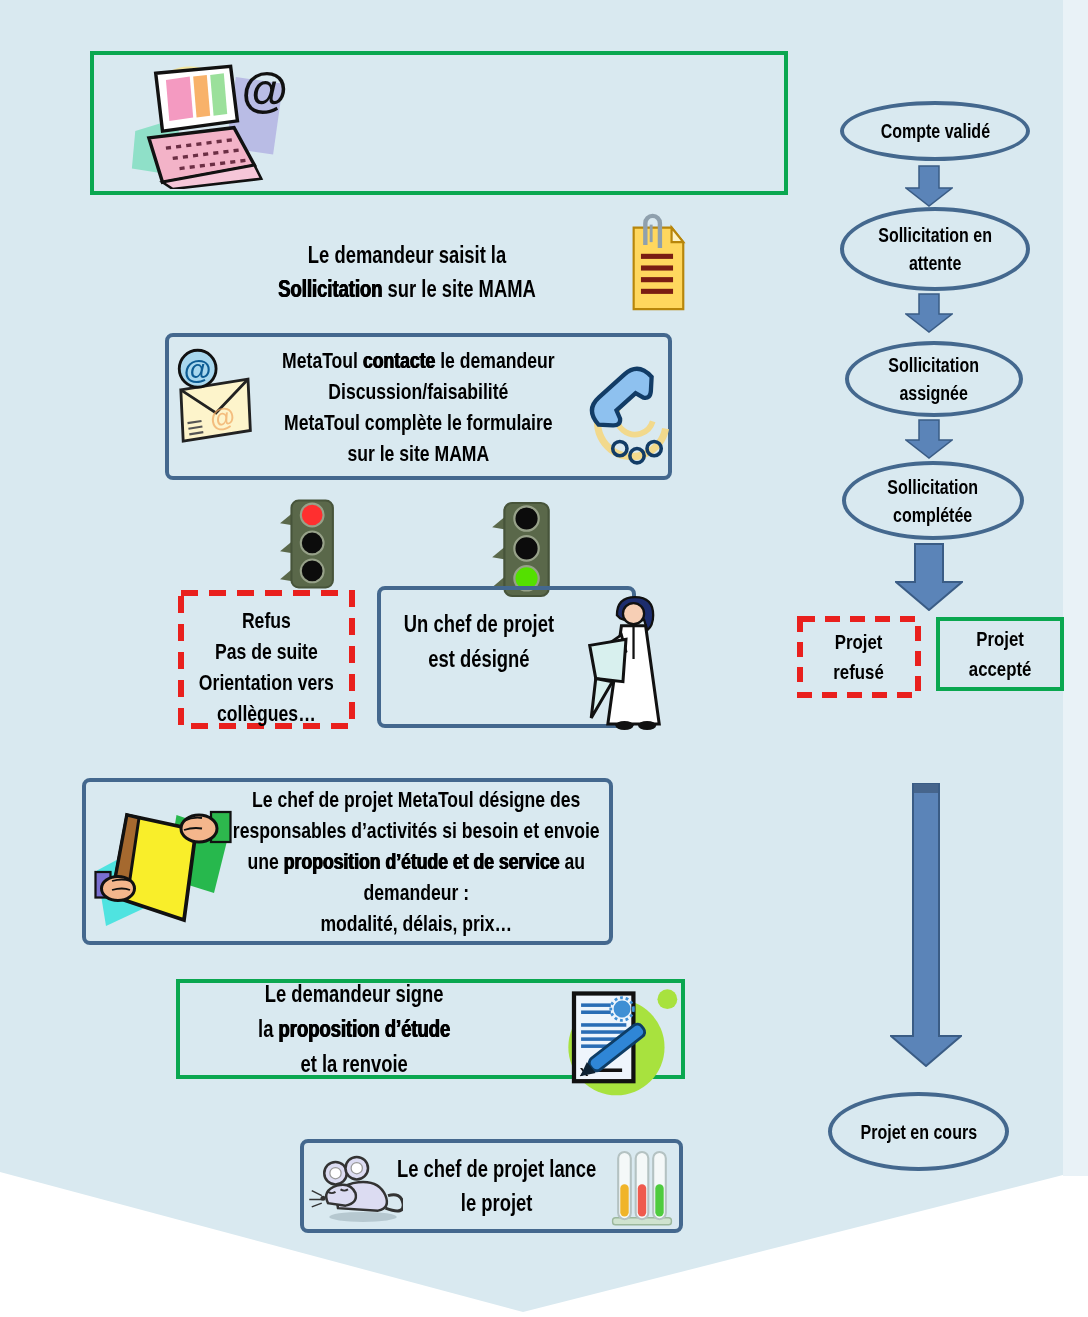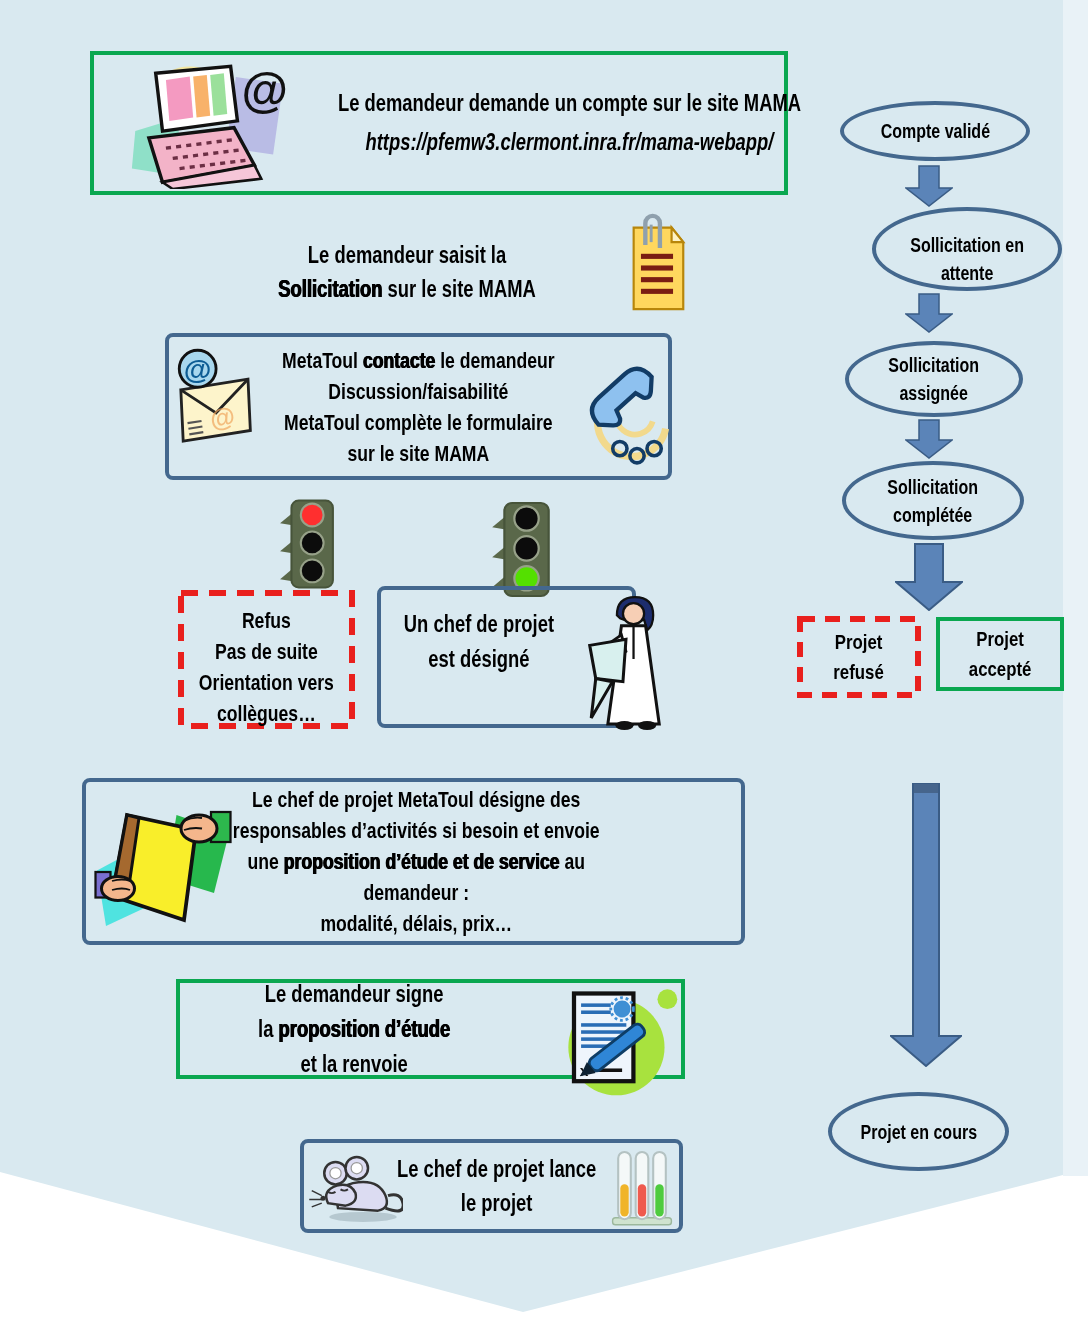--- a/index.html
+++ b/index.html
@@ -45,26 +45,20 @@
       <polygon points="2,40 28,32 26,66 0,62" fill="#8fe0c8"></polygon>
       <polygon points="14,6 58,2 62,34 18,40" fill="#fff" stroke="#111" stroke-width="2"></polygon>
       <polygon points="20,10 34,8 36,32 22,34" fill="#f49ac1"></polygon>
       <polygon points="36,8 44,7 46,31 38,32" fill="#f8b26a"></polygon>
       <polygon points="46,7 54,6 56,30 48,31" fill="#9be09b"></polygon>
       <polygon points="10,44 60,38 72,60 18,70" fill="#f3b3c8" stroke="#111" stroke-width="2"></polygon>
       <path d="M20,50 L60,45 M24,56 L64,51 M28,62 L68,57" stroke="#6b2e44" stroke-width="2" stroke-dasharray="3 3" fill="none"></path>
       <polygon points="18,70 72,60 76,68 24,74" fill="#f6c6d8" stroke="#111" stroke-width="1.5"></polygon>
       <text x="78" y="26" font-size="28" font-weight="bold" fill="#111" text-anchor="middle">@</text>
     </svg>
-    <div class="tw b1t" style="left:262px;right:2px;top:0;bottom:0;">
-      <div class="txt">
-        <div class="l">Le demandeur demande un compte sur le site MAMA</div>
-        <div class="l url">https://pfemw3.clermont.inra.fr/mama-webapp/</div>
-      </div>
-    </div>
   </div>
 
   <div class="tw s2" style="left:227px;top:228px;width:360px;height:72px;margin-top:8px;">
     <div class="txt">
       <div class="l">Le demandeur saisit la</div>
       <div class="l"><span class="xb">Sollicitation</span><span> sur le site MAMA</span></div>
     </div>
   </div>
   <svg class="abs" style="left:622px;top:210px;" width="70" height="108" viewBox="0 0 48 74">
     <path d="M8,12 h26 l8,10 v46 h-34 z" fill="#ffd75e" stroke="#b8860b" stroke-width="1.5"></path>
@@ -154,21 +148,21 @@
     <circle cx="33" cy="13" r="7" fill="#f7cfb5" stroke="#111" stroke-width="1.5"></circle>
     <path d="M25,21 h16 l9,65 h-34 z" fill="#fff" stroke="#111" stroke-width="2"></path>
     <path d="M33,21 v22" stroke="#111" stroke-width="1.5"></path>
     <path d="M25,27 l-13,9 5,9 11,-7 z" fill="#fff" stroke="#111" stroke-width="1.8"></path>
     <polygon points="4,34 28,30 26,58 8,56" fill="#d8f0ee" stroke="#111" stroke-width="2"></polygon>
     <polygon points="8,56 19,58 5,82" fill="#d8f0ee" stroke="#111" stroke-width="2"></polygon>
     <ellipse cx="27" cy="87" rx="6" ry="3" fill="#111"></ellipse>
     <ellipse cx="42" cy="87" rx="6" ry="3" fill="#111"></ellipse>
   </svg>
 
-  <div class="box bblue big" style="left:82px;top:778px;width:663px;height:167px;">
+  <div class="box bblue big" style="left:82px;top:778px;width:531px;height:167px;">
     <svg class="abs" style="left:8px;top:6px;" width="150" height="150" viewBox="0 0 100 100">
       <polygon points="2,55 30,40 38,78 8,92" fill="#4fe3e0"></polygon>
       <polygon points="55,18 90,30 80,70 48,60" fill="#27b84d"></polygon>
       <polygon points="22,18 68,28 60,88 12,72" fill="#f9ee2a" stroke="#111" stroke-width="2.5"></polygon>
       <polygon points="22,18 30,20 22,74 12,72" fill="#a5692f" stroke="#111" stroke-width="2"></polygon>
       <rect x="78" y="16" width="13" height="20" fill="#2db84d" stroke="#111" stroke-width="1.5"></rect>
       <ellipse cx="70" cy="27" rx="12" ry="9" fill="#f4b68c" stroke="#111" stroke-width="2"></ellipse>
       <path d="M60,22 q6,-3 12,-2 M60,28 q6,-2 12,-1" stroke="#111" stroke-width="1.2" fill="none"></path>
       <rect x="1" y="56" width="10" height="17" fill="#7a6fd0" stroke="#111" stroke-width="1.5"></rect>
       <ellipse cx="16" cy="67" rx="11" ry="8" fill="#f4b68c" stroke="#111" stroke-width="2"></ellipse>
@@ -248,21 +242,21 @@
   <div class="ell" style="left:840px;top:101px;width:190px;height:60px;">
     <div class="txt">
         <div class="l">Compte validé</div>
       </div>
   </div>
 
   <svg class="abs" style="left:905px;top:165px;" width="48" height="42" viewBox="0 0 48 42">
     <polygon points="14,1 34,1 34,23 47,23 24,41 1,23 14,23" fill="#5b84b8" stroke="#3a5c85" stroke-width="1.5"></polygon>
   </svg>
 
-  <div class="ell" style="left:872px;top:207px;width:190px;height:84px;align-items:flex-end;">
+  <div class="ell" style="left:840px;top:207px;width:190px;height:84px;">
     <div class="txt">
       <div class="l">Sollicitation en</div>
       <div class="l">attente</div>
     </div>
   </div>
 
   <svg class="abs" style="left:905px;top:293px;" width="48" height="40" viewBox="0 0 48 40">
     <polygon points="14,1 34,1 34,21 47,21 24,39 1,21 14,21" fill="#5b84b8" stroke="#3a5c85" stroke-width="1.5"></polygon>
   </svg>
 

